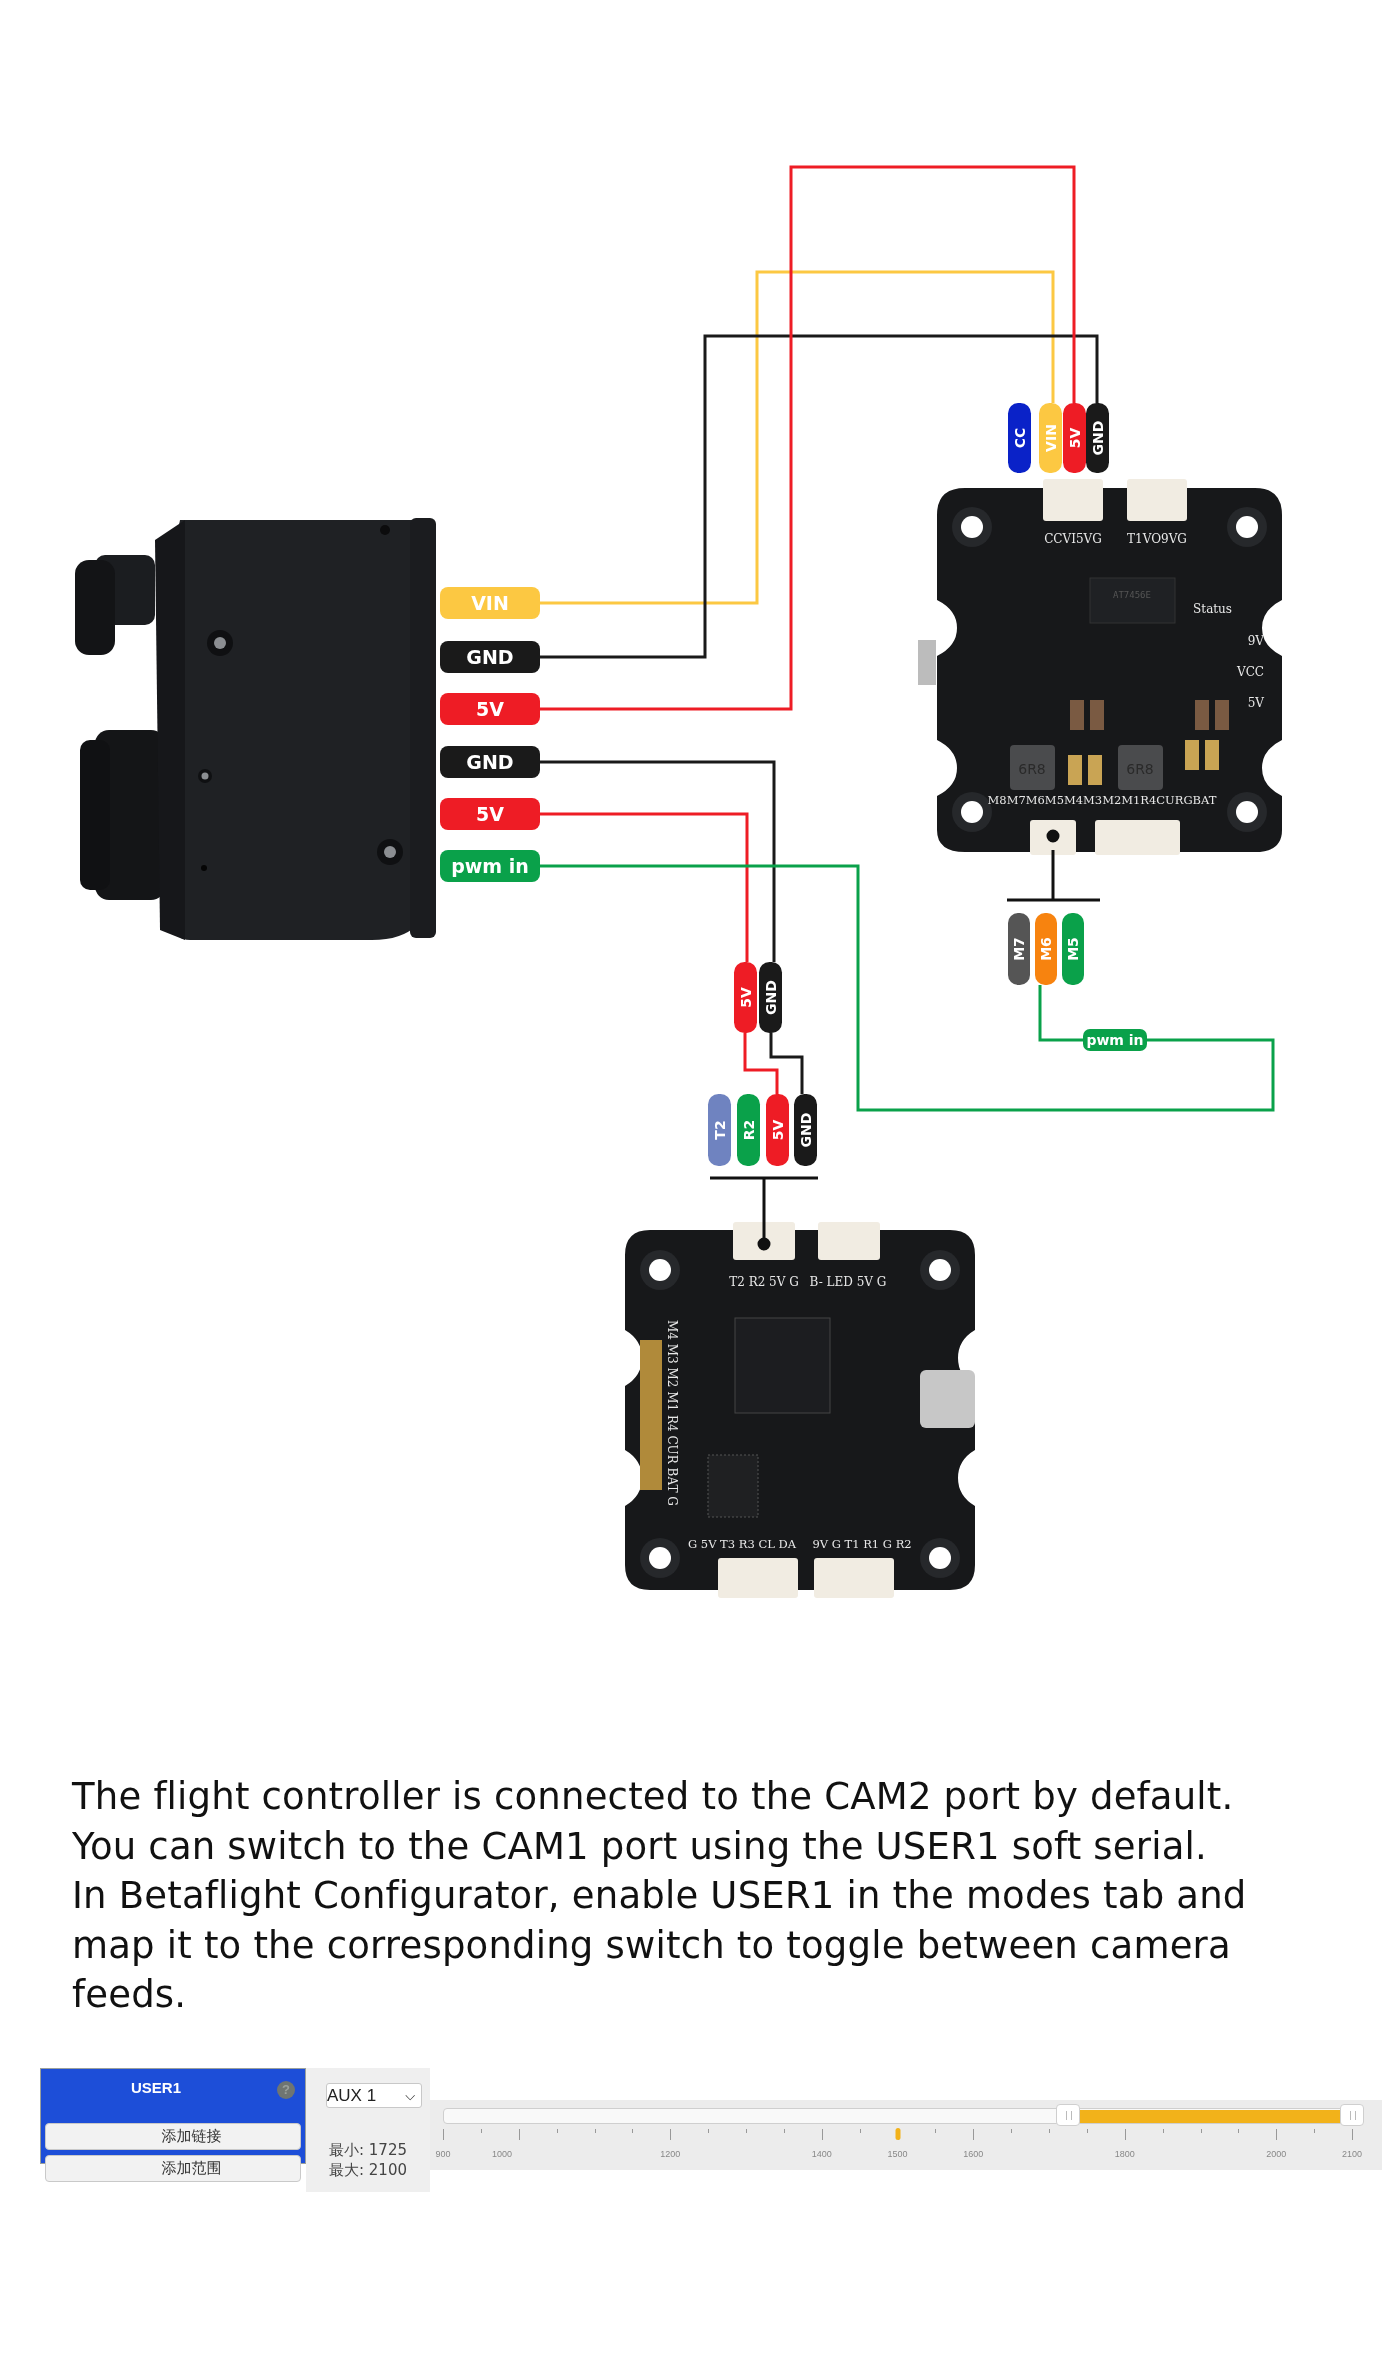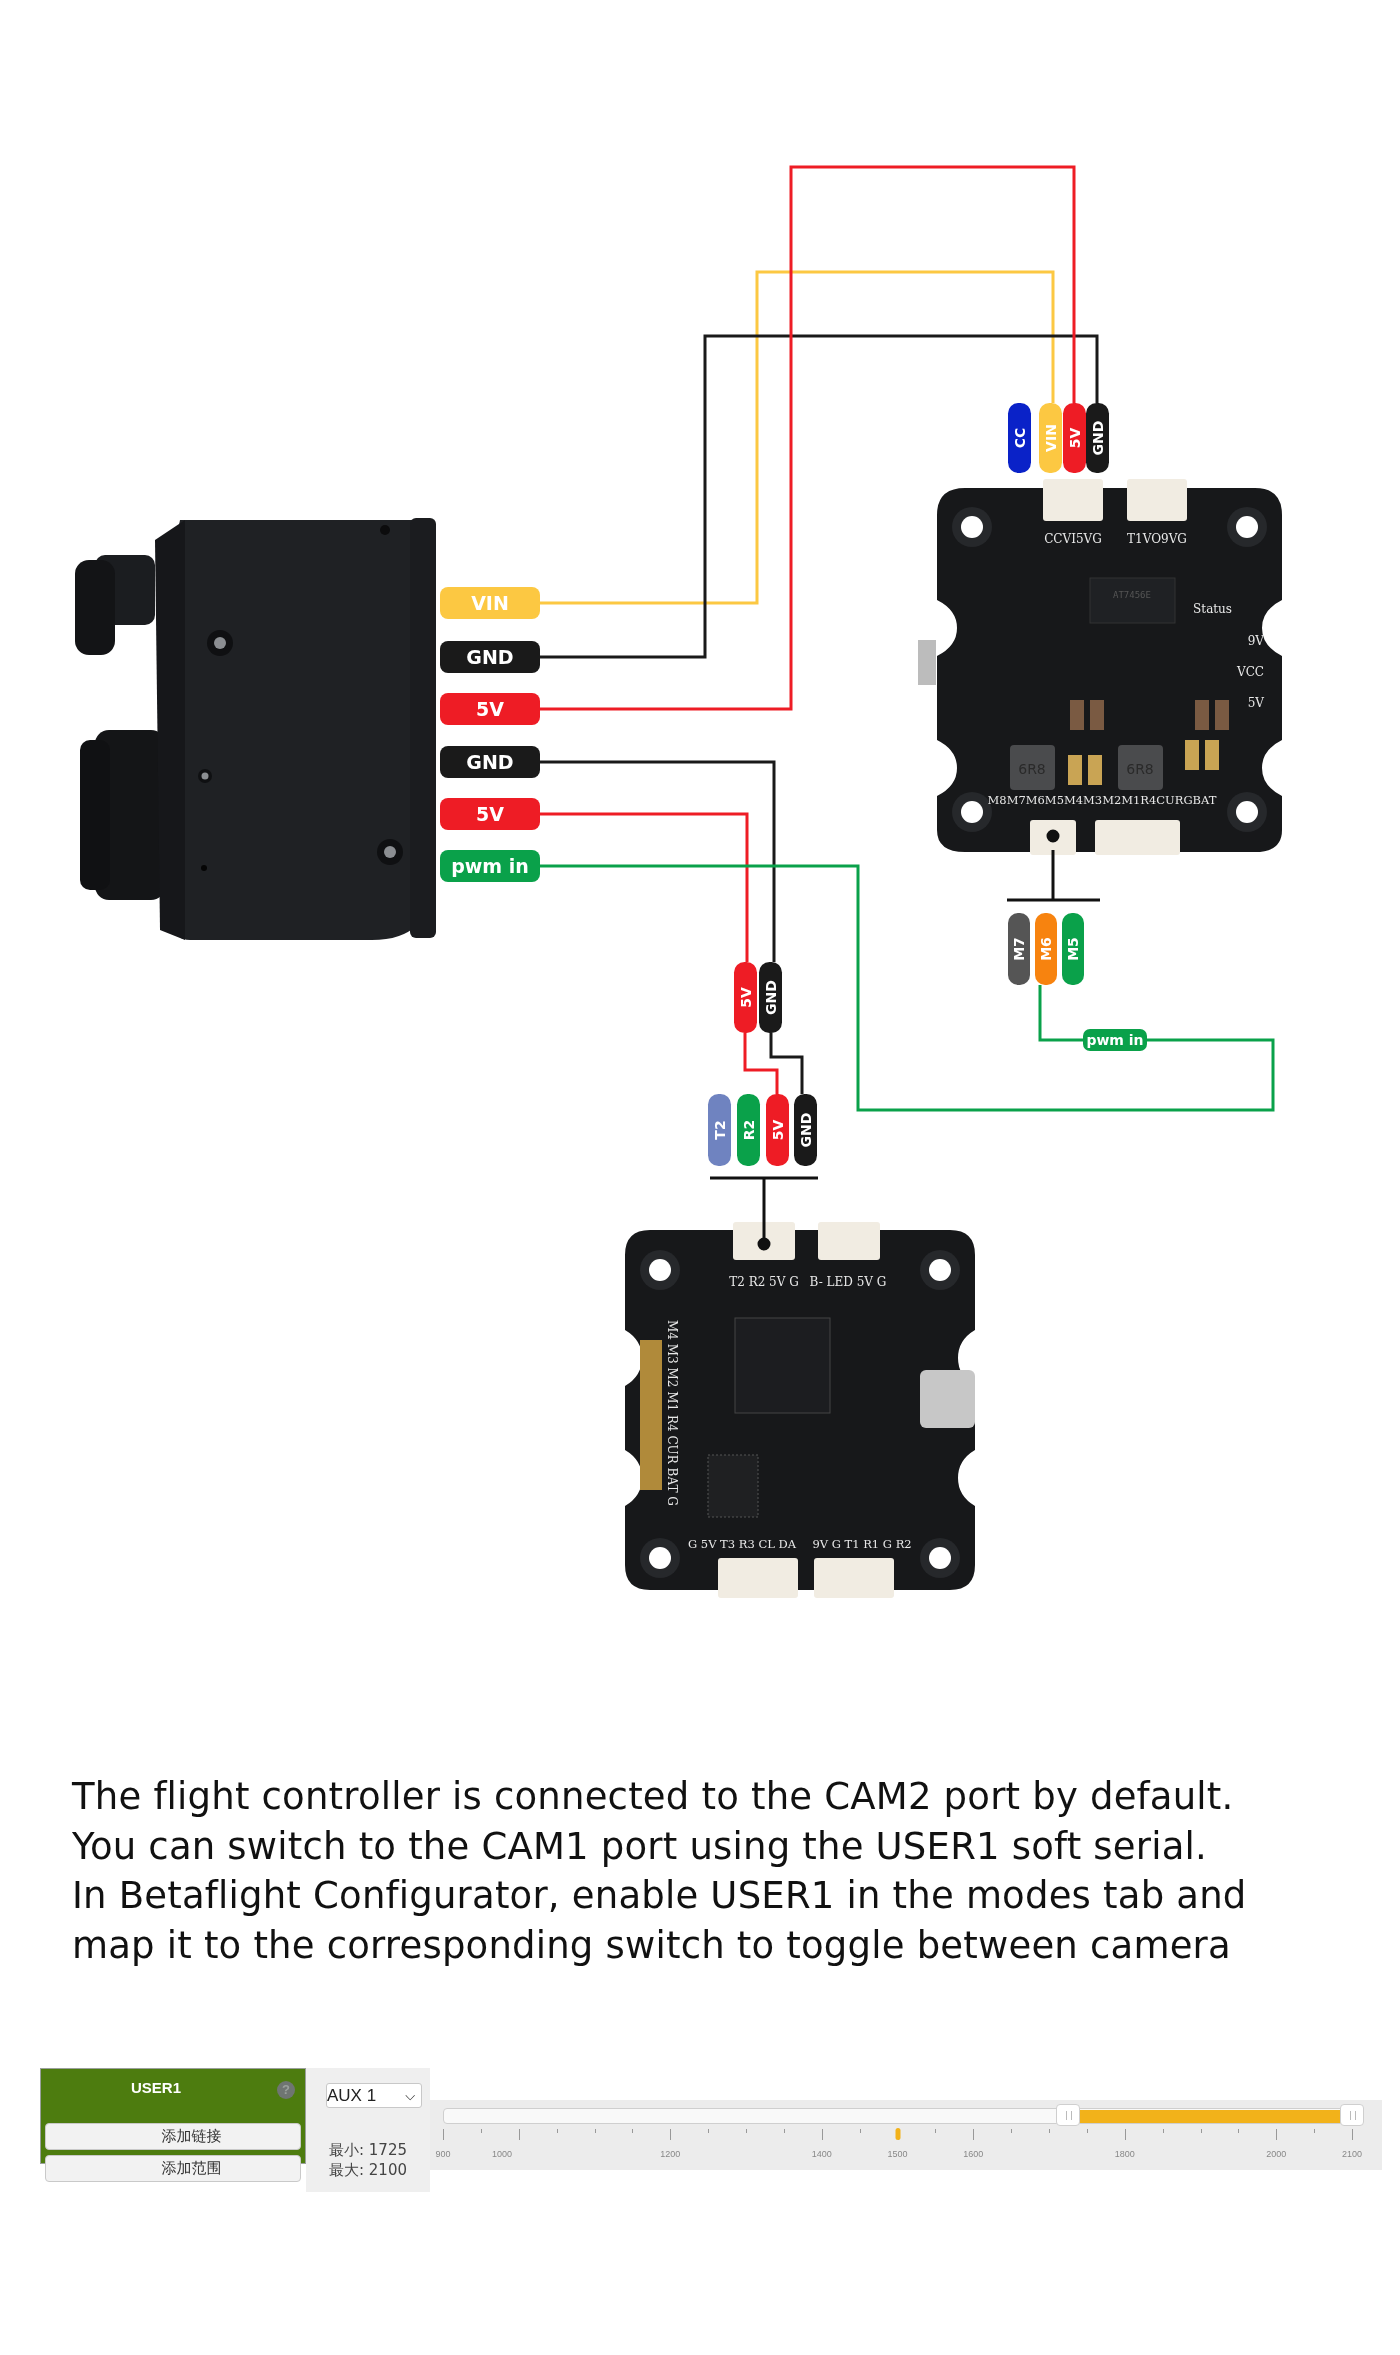--- a/index.html
+++ b/index.html
@@ -3,21 +3,21 @@
 <meta charset="utf-8">
 <style>
   html, body { margin:0; padding:0; background:#ffffff; }
   body { width:1400px; height:2355px; position:relative; overflow:hidden; font-family:"DejaVu Sans", sans-serif; }
   #diagram { position:absolute; left:0; top:0; width:1400px; height:1700px; }
   .pill-text { font-family:"DejaVu Sans", sans-serif; font-weight:bold; fill:#ffffff; }
   .silk { font-family:"DejaVu Serif", serif; fill:#e8e8e8; }
   .desc { position:absolute; left:72px; top:1772px; width:1290px; font-family:"DejaVu Sans", sans-serif; font-size:37px; line-height:49.5px; color:#111; letter-spacing:0.2px; }
   .desc div { white-space:nowrap; }
   
-  .bf-left { position:absolute; left:40px; top:2068px; width:266px; height:96px; background:#4d7c0f; border:1px solid #9aa09c; box-sizing:border-box; }
+  .bf-left { position:absolute; left:40px; top:2068px; width:266px; height:96px; background:#1d4ed8; border:1px solid #9aa09c; box-sizing:border-box; }
   .bf-title { position:absolute; left:0; top:10px; width:230px; text-align:center; color:#fff; font-weight:bold; font-size:15px; font-family:"Liberation Sans", sans-serif; }
   .bf-help { position:absolute; right:10px; top:12px; width:18px; height:18px; border-radius:50%; background:#6f7572; color:#9aa09c; font-size:13px; font-weight:bold; text-align:center; line-height:18px; font-family:"Liberation Sans", sans-serif; }
   .bf-btn { position:absolute; left:4px; width:256px; height:27px; background:#f2f2f2; border:1px solid #c9c9c9; border-radius:4px; box-sizing:border-box; text-align:center; font-size:15px; line-height:25px; color:#333; font-family:"DejaVu Sans", sans-serif; cursor:pointer;padding-left:37px; }
   .bf-mid { position:absolute; left:306px; top:2068px; width:124px; height:124px; background:#efefef; }
   .bf-select { position:absolute; left:326px; top:2083px; width:96px; height:25px; background:#fff; border:1px solid #c8c8c8; border-radius:3px; box-sizing:border-box; font-family:"Liberation Sans", sans-serif; font-size:17px; line-height:23px; padding-left:0; color:#222; }
   .bf-select .chev { position:absolute; right:6px; top:0; font-size:13px; }
   .bf-range-txt { position:absolute; left:306px; width:124px; text-align:center; font-family:"DejaVu Sans", sans-serif; font-size:15px; color:#444;margin-top:28px; }
   .bf-strip { position:absolute; left:430px; top:2100px; width:952px; height:70px; background:#ececec; }
   .bf-track { position:absolute; left:443px; top:2108px; width:912px; height:16px; background:#f9f9f9; border:1px solid #cfcfcf; border-radius:4px; box-sizing:border-box; }
   .bf-fill { position:absolute; top:2110px; height:13px; background:#f2b21a; }
@@ -224,20 +224,21 @@
     <rect x="1083" y="1029" width="64" height="22" rx="7" fill="#0aa14a"></rect>
     <text class="pill-text" x="1115" y="1045" font-size="14" font-weight="normal" text-anchor="middle">pwm in</text>
   </g>
 </svg>
 
 <div class="desc">
   <div>The flight controller is connected to the CAM2 port by default.</div>
   <div>You can switch to the CAM1 port using the USER1 soft serial.</div>
   <div>In Betaflight Configurator, enable USER1 in the modes tab and</div>
   <div>map it to the corresponding switch to toggle between camera</div>
+  <div>feeds.</div>
 </div>
 
 <div class="bf-left">
   <div class="bf-title">USER1</div>
   <div class="bf-help">?</div>
   <div class="bf-btn" style="top:54px;">添加链接</div>
   <div class="bf-btn" style="top:86px;">添加范围</div>
 </div>
 <div class="bf-mid"></div>
 <div class="bf-select">

